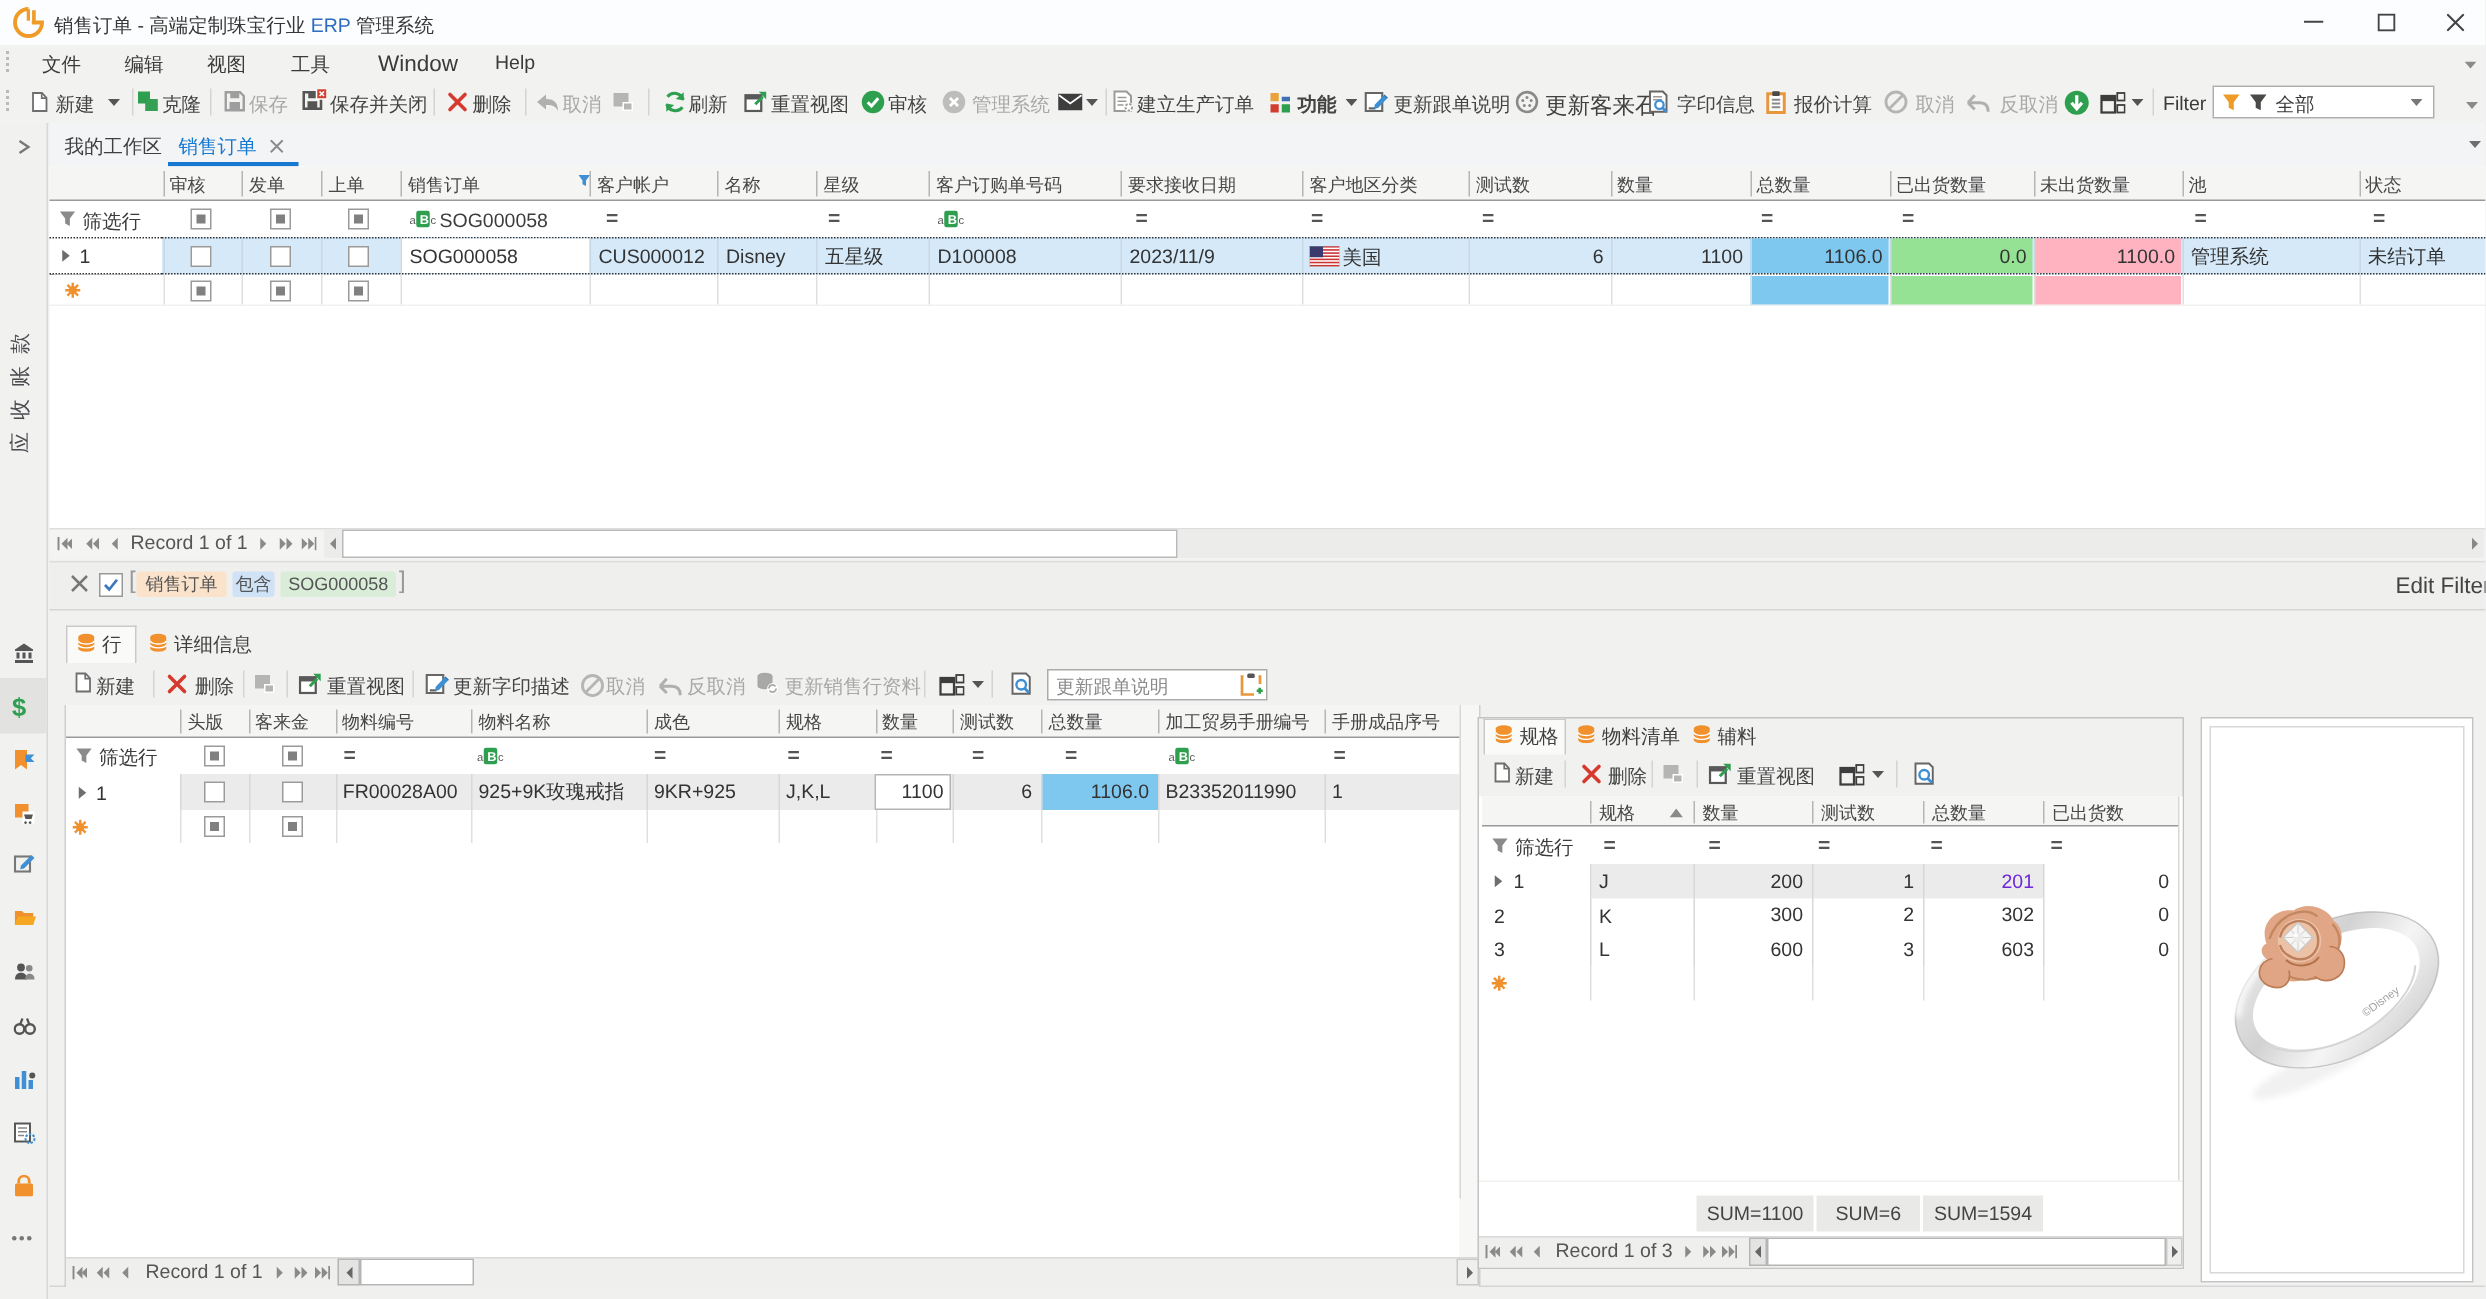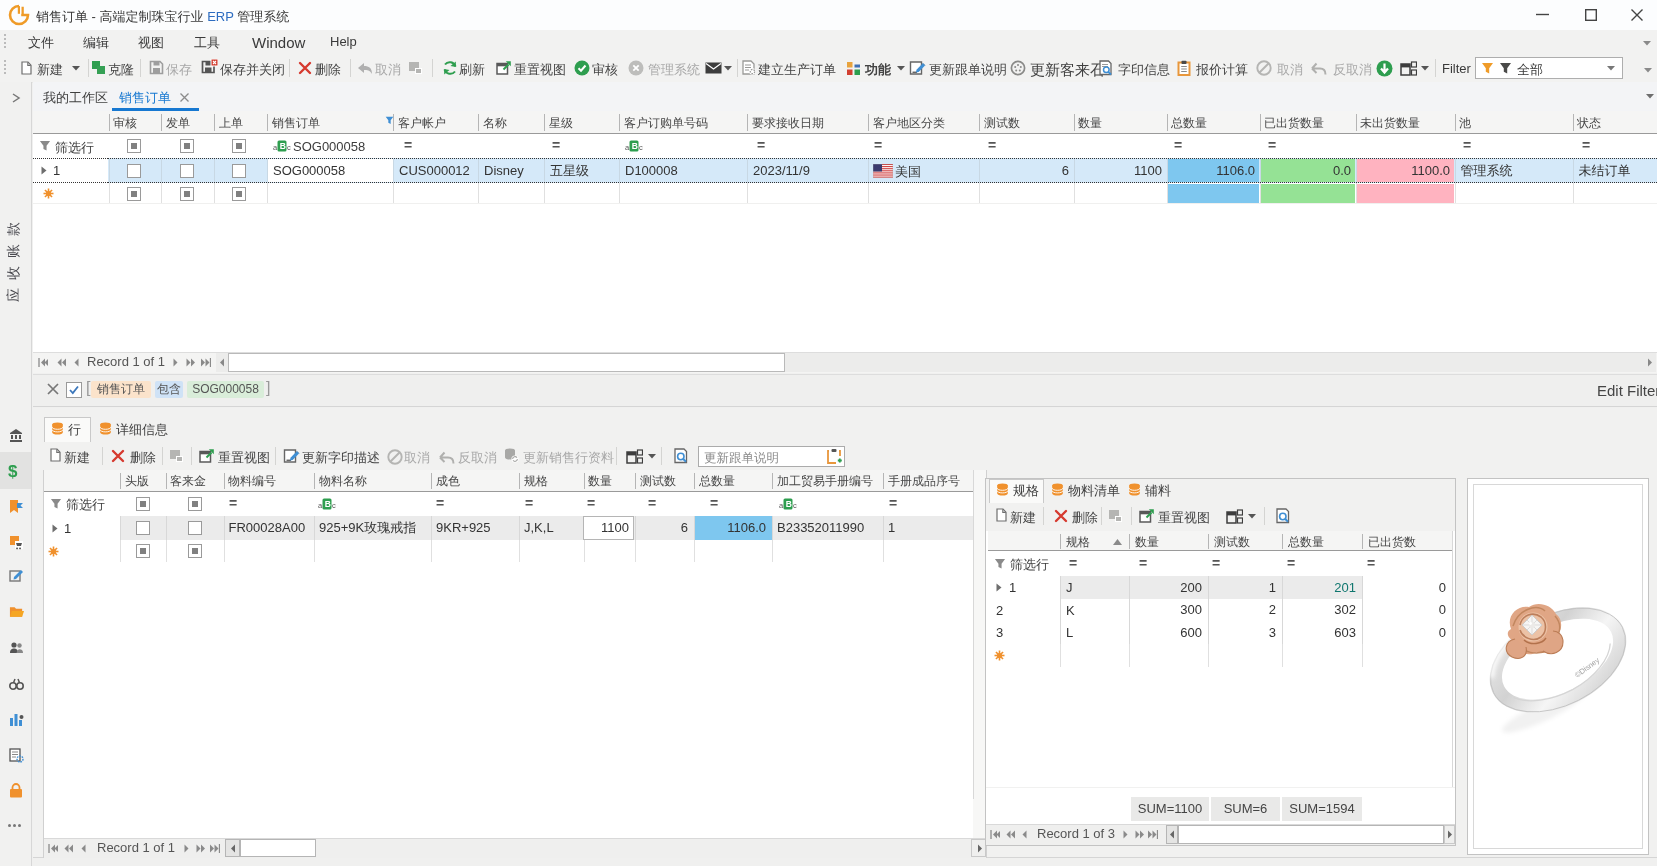--- a/index.html
+++ b/index.html
@@ -865,21 +865,21 @@
 <div class="abs" style="left:1287px;top:555px;white-space:nowrap;font-size:14px;color:#555;font-weight:bold;">=</div>
 <div class="abs" style="left:1367px;top:555px;white-space:nowrap;font-size:14px;color:#555;font-weight:bold;">=</div>
 <div class="abs" style="left:1061px;top:576px;width:301px;height:23px;background:#ebebeb;"></div>
 <svg class="abs" style="left:996px;top:583px;" width="6" height="9" viewBox="0 0 6 9">
     <path d="M0.5 0.5 L5.5 4.5 L0.5 8.5 Z" fill="#6e6e6e"></path>
   </svg>
 <div class="abs" style="left:1009px;top:580px;white-space:nowrap;font-size:13px;color:#333;">1</div>
 <div class="abs" style="left:1066px;top:580px;white-space:nowrap;font-size:13px;color:#333;">J</div>
 <div class="cell rt" style="left:1131px;top:576px;width:71px;height:40px;font-size:13px;color:#333;line-height:23px;">200</div>
 <div class="cell rt" style="left:1210px;top:576px;width:66px;height:23px;font-size:13px;color:#333;line-height:23px;">1</div>
-<div class="cell rt" style="left:1284px;top:576px;width:72px;height:23px;font-size:13px;color:#0f766e;line-height:23px;">201</div>
+<div class="cell rt" style="left:1284px;top:576px;width:72px;height:23px;font-size:13px;color:#6d28d9;line-height:23px;">201</div>
 <div class="cell rt" style="left:1364px;top:576px;width:82px;height:23px;font-size:13px;color:#333;line-height:23px;">0</div>
 <div class="abs" style="left:1060px;top:576px;width:1px;height:23px;background:#d8d8d8;"></div>
 <div class="abs" style="left:1129px;top:576px;width:1px;height:23px;background:#d8d8d8;"></div>
 <div class="abs" style="left:1208px;top:576px;width:1px;height:23px;background:#d8d8d8;"></div>
 <div class="abs" style="left:1282px;top:576px;width:1px;height:23px;background:#d8d8d8;"></div>
 <div class="abs" style="left:1362px;top:576px;width:1px;height:23px;background:#d8d8d8;"></div>
 <div class="hline" style="left:988px;top:598px;width:464px;background:#d8d8d8;"></div>
 <div class="abs" style="left:996px;top:603px;white-space:nowrap;font-size:13px;color:#333;">2</div>
 <div class="abs" style="left:1066px;top:603px;white-space:nowrap;font-size:13px;color:#333;">K</div>
 <div class="cell rt" style="left:1131px;top:599px;width:71px;height:22px;font-size:13px;color:#333;line-height:22px;text-align:right;">300</div>

